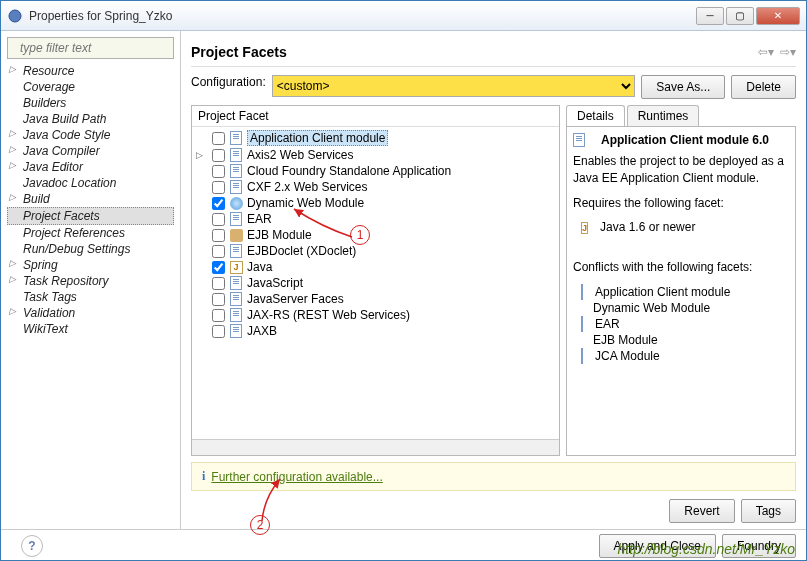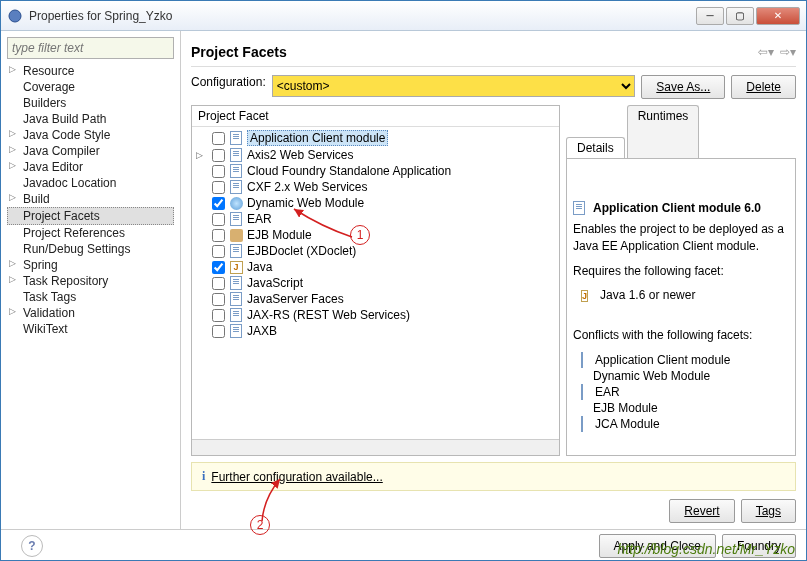--- a/index.html
+++ b/index.html
@@ -5,54 +5,54 @@
 * { box-sizing: border-box; margin: 0; padding: 0; font-family: "Segoe UI", Tahoma, sans-serif; font-size: 12px; }
 body { background: #fff; width: 807px; height: 561px; overflow: hidden; border: 1px solid #3a7ab5; }
 .titlebar { height: 30px; background: linear-gradient(#fff, #e8eef7); border-bottom: 1px solid #b8c8d8; display: flex; align-items: center; padding: 0 6px; }
 .titlebar .icon { width: 16px; height: 16px; margin-right: 6px; }
 .titlebar .title { flex: 1; color: #333; }
 .winbtns { display: flex; gap: 2px; }
 .winbtn { width: 28px; height: 18px; border: 1px solid #aaa; border-radius: 2px; background: linear-gradient(#f7f7f7,#e3e3e3); display: flex; align-items: center; justify-content: center; font-size: 10px; }
 .winbtn.close { background: linear-gradient(#e28a7a,#c94f3a); color: #fff; width: 44px; }
 .content { display: flex; height: 498px; }
 .sidebar { width: 180px; border-right: 1px solid #ccc; padding: 6px; background: #fff; }
-.filter { width: 100%; height: 22px; border: 1px solid #b0b0b0; background: #f5f8ea; padding: 2px 4px; margin-bottom: 4px; font-style: italic; color: #888; }
+.filter { width: 100%; height: 22px; border: 1px solid #b0b0b0; background: #f5f8ea; padding: 2px 12px; margin-bottom: 4px; font-style: italic; color: #888; }
 .tree { list-style: none; }
-.tree li { padding: 1px 0 1px 16px; position: relative; color: #222; cursor: default; white-space: nowrap; }
+.tree li { padding: 1px 0 1px 16px; position: relative; color: #222; cursor: default; white-space: nowrap; font-style: italic; }
 .tree li.expandable::before { content: "▷"; position: absolute; left: 2px; font-size: 9px; color: #777; }
 .tree li.selected { background: #e0e0e0; border: 1px dotted #888; padding-left: 15px; }
 .main { flex: 1; display: flex; flex-direction: column; padding: 6px 10px; }
 .header { display: flex; align-items: center; height: 30px; border-bottom: 1px solid #ddd; margin-bottom: 8px; }
 .header h1 { font-size: 14px; font-weight: bold; flex: 1; }
 .nav-icons { display: flex; gap: 6px; color: #999; }
 .configrow { display: flex; gap: 6px; margin-bottom: 6px; }
 .configrow select { flex: 1; height: 22px; border: 1px solid #aaa; background: #fde047; }
 .btn { height: 24px; padding: 0 14px; border: 1px solid #9a9a9a; background: linear-gradient(#fafafa,#e5e5e5); border-radius: 2px; cursor: pointer; }
-.btn.accent { text-decoration: underline; }
+.btn.accent { }
 .panels { display: flex; gap: 6px; flex: 1; min-height: 0; }
 .facet-panel { flex: 1; border: 1px solid #b8b8b8; display: flex; flex-direction: column; position: relative; }
 .facet-header { padding: 3px 6px; border-bottom: 1px solid #ddd; font-weight: normal; background: #fff; }
 .facet-list { flex: 1; overflow: auto; padding: 2px; position: relative; }
 .facet-row { display: flex; align-items: center; gap: 4px; padding: 1px 2px 1px 18px; white-space: nowrap; }
 .facet-row input[type=checkbox] { width: 13px; height: 13px; }
 .facet-row .fi { width: 14px; height: 14px; display: inline-flex; align-items: center; justify-content: center; font-size: 10px; }
 .facet-row.sel span.lbl { background: #cce4f7; border: 1px dotted #5a8ac0; padding: 0 2px; }
 .facet-row .expander { position: absolute; left: 4px; font-size: 9px; color: #666; }
 .scroll-h { height: 16px; border-top: 1px solid #ccc; background: #f0f0f0; }
 .details-panel { width: 230px; display: flex; flex-direction: column; }
 .tabs { display: flex; border-bottom: 1px solid #b8b8b8; }
 .tab { padding: 3px 10px; border: 1px solid #b8b8b8; border-bottom: none; background: #f3f3f3; border-radius: 3px 3px 0 0; margin-right: 2px; }
-.tab.active { background: #fff; font-weight: normal; margin-top: 32px; }
+.tab.active { background: #fff; font-weight: normal; }
 .details-body { border: 1px solid #b8b8b8; border-top: none; flex: 1; padding: 6px; overflow: auto; }
-.details-body h3 { font-size: 12px; font-weight: bold; margin-bottom: 6px; display: flex; align-items: center; gap: 8px; margin-top: 36px; }
+.details-body h3 { font-size: 12px; font-weight: bold; margin-bottom: 6px; display: flex; align-items: center; gap: 16px; }
 .details-body p { margin-bottom: 8px; line-height: 1.4; }
 .dlist { list-style: none; }
 .dlist li { display: flex; align-items: center; gap: 12px; padding: 1px 0 1px 8px; }
 .info-bar { background: #fffde8; border: 1px solid #e7e3b0; padding: 6px 10px; margin-top: 6px; display: flex; align-items: center; gap: 6px; position: relative; }
-.info-bar a { color: #000000; text-decoration: underline; }
+.info-bar a { color: #4d7c0f; text-decoration: underline; }
 .btnrow { display: flex; justify-content: flex-end; gap: 6px; margin-top: 8px; }
 .footer { height: 33px; border-top: 1px solid #ccc; display: flex; align-items: center; justify-content: flex-end; padding: 0 10px; gap: 6px; }
 .help { width: 22px; height: 22px; border: 1px solid #bbb; border-radius: 11px; color: #6a7db0; display: flex; align-items: center; justify-content: center; margin-right: auto; margin-left: 10px; font-weight: bold; }
 .annot { position: absolute; color: #d32020; pointer-events: none; }
 .circ { width: 20px; height: 20px; border: 1.5px solid #d32020; border-radius: 50%; display: flex; align-items: center; justify-content: center; font-size: 12px; }
 .arrow { stroke: #d32020; stroke-width: 1.5; fill: none; marker-end: url(#ah); }
 .ico-doc { width:12px; height:14px; background:#fff; border:1px solid #7a9cc6; position:relative; }
 .ico-doc::after { content:""; position:absolute; top:2px; left:2px; right:2px; height:1px; background:#7a9cc6; box-shadow:0 2px #7a9cc6,0 4px #7a9cc6; }
 .ico-globe { width:13px; height:13px; border-radius:50%; background:radial-gradient(#bfe3ff,#5a9cd6); }
 .ico-j { width:13px; height:13px; background:#fff; border:1px solid #c0a050; color:#c07000; font-size:9px; font-weight:bold; text-align:center; line-height:11px; }

